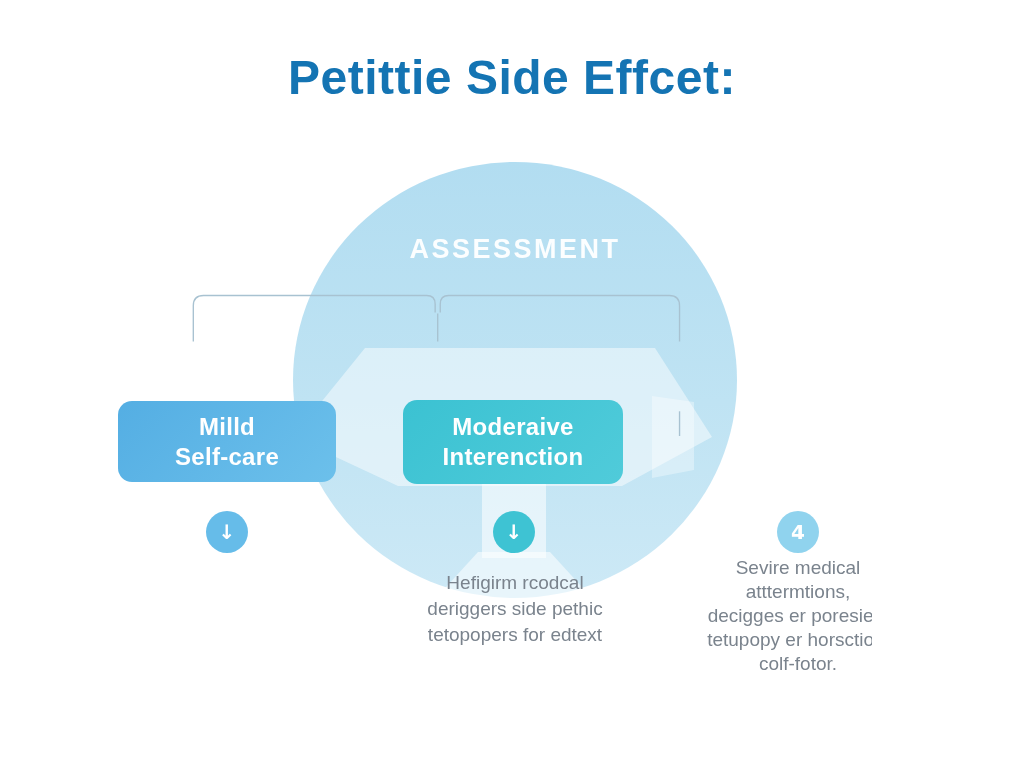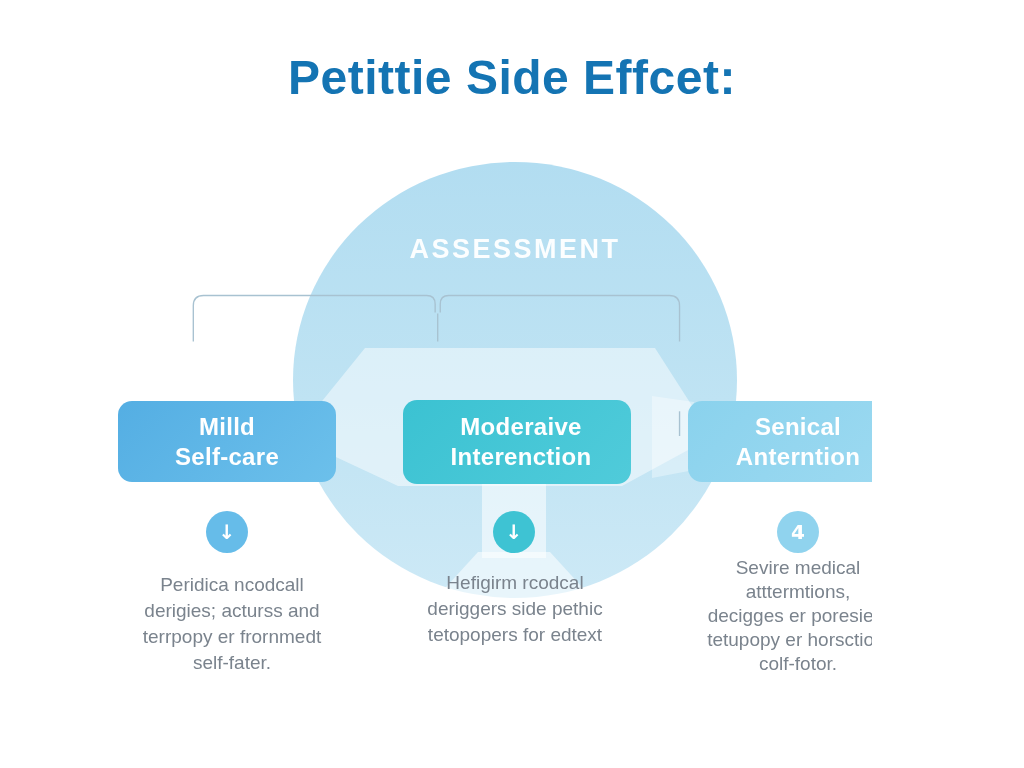--- a/index.html
+++ b/index.html
@@ -70,21 +70,20 @@
     letter-spacing:0.3px;
   }
   .box span{white-space:pre-line;}
   .box-mild{
     left:118px;top:401px;width:218px;height:81px;
     background:linear-gradient(135deg,#54AEE3,#6CC0EB);
   }
   .box-moderate{
     left:403px;top:400px;width:220px;height:84px;
     background:linear-gradient(135deg,#3BC2D2,#50CBDA);
-    padding-left:8px;
   }
   .box-severe{
     left:688px;top:401px;width:220px;height:81px;
     background:linear-gradient(135deg,#8AD2ED,#9EDAF1);
   }
   .badge{
     position:absolute;
     top:511px;
     width:42px;height:42px;
     border-radius:50%;
@@ -138,39 +137,31 @@
   </svg>
 
   <div class="box box-mild">
     <span>Milld
 Self-care</span>
   </div>
   <div class="box box-moderate">
     <span>Moderaive
 Interenction</span>
   </div>
-  <div class="box box-severe">
-    <span>Senical
-Anterntion</span>
-  </div>
 
   <div class="badge badge-mild">
     <span>↓</span>
   </div>
   <div class="badge badge-moderate">
     <span>↓</span>
   </div>
   <div class="badge badge-severe">
     <span>4</span>
   </div>
 
-  <div class="desc desc-mild">Peridica ncodcall
-derigies; acturss and
-terrpopy er frornmedt
-self-fater.</div>
   <div class="desc desc-moderate">Hefigirm rcodcal
 deriggers side pethic
 tetopopers for edtext</div>
   <div class="desc desc-severe">Sevire medical
 atttermtions,
 decigges er poresield
 tetupopy er horsctionl
 colf-fotor.</div>
 
 </div>

